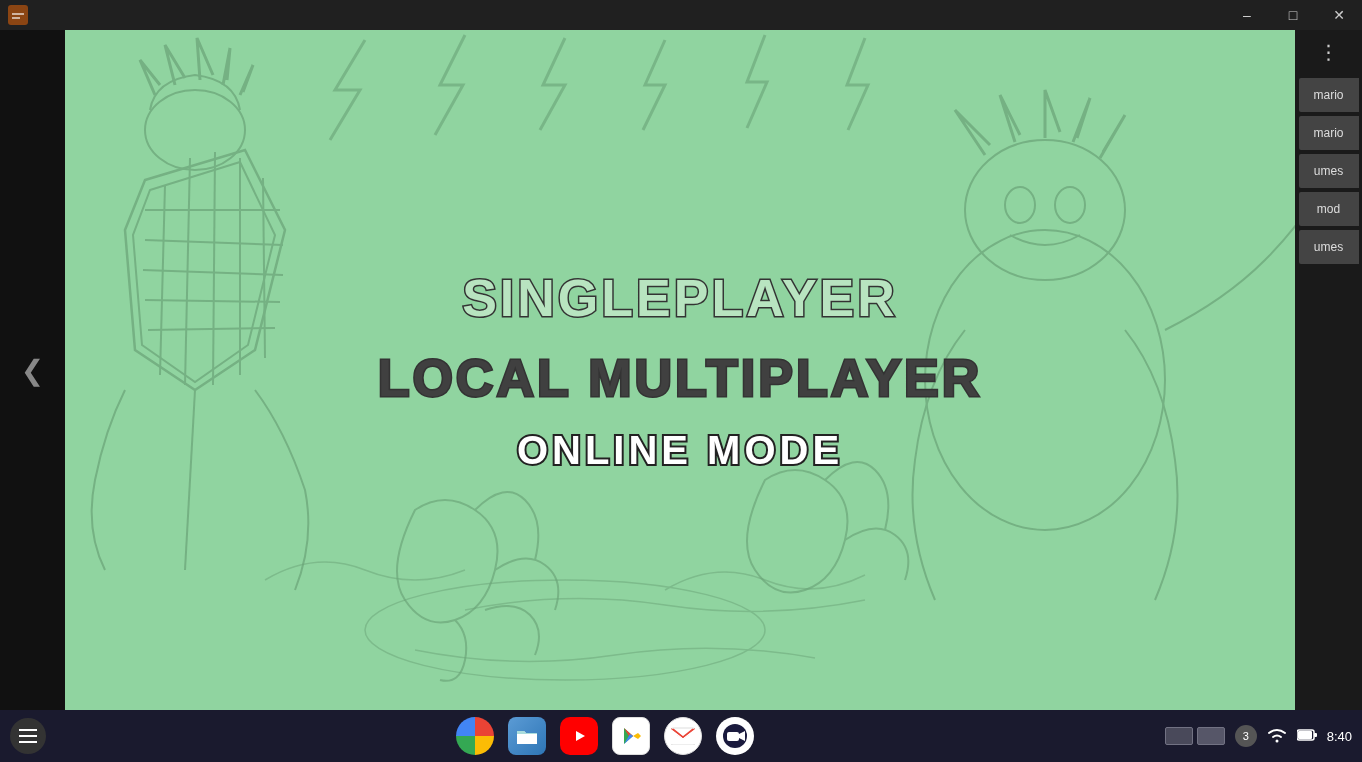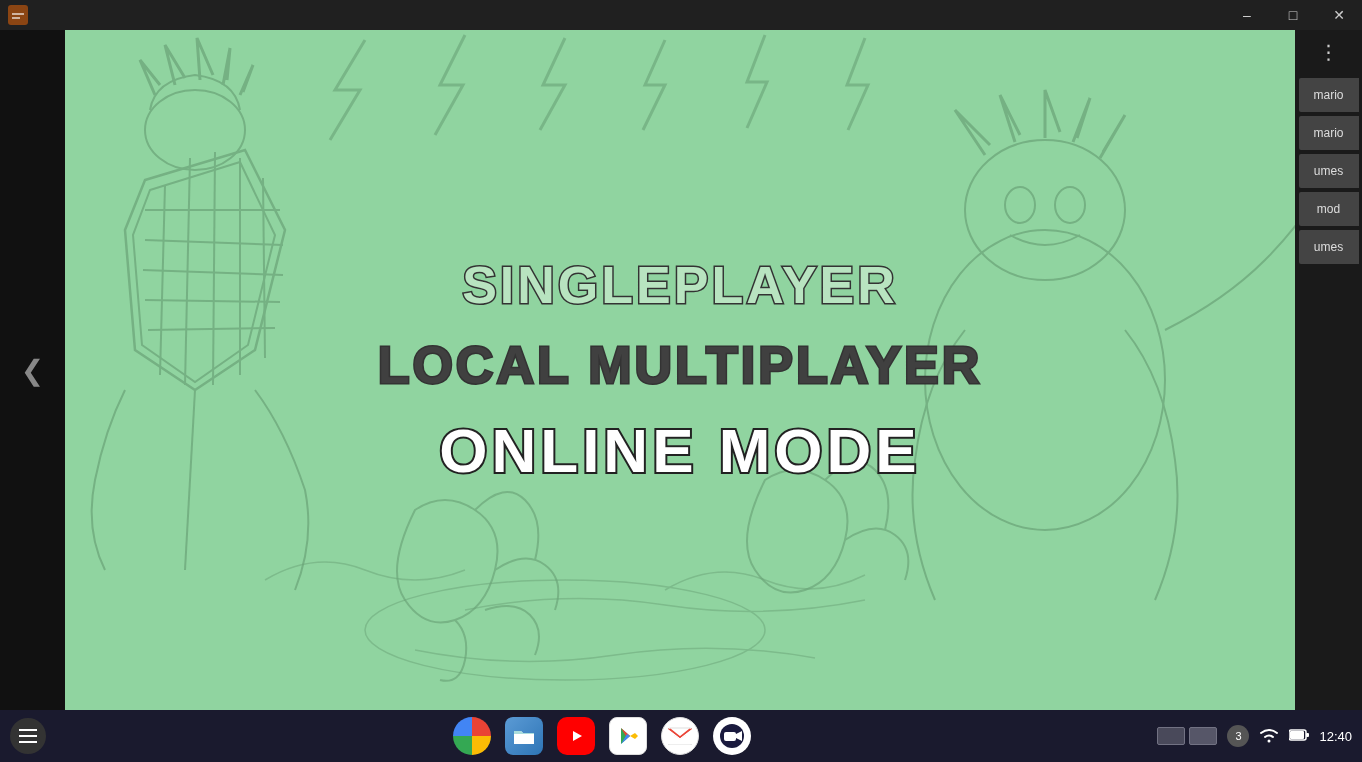--- a/index.html
+++ b/index.html
@@ -114,21 +114,21 @@
     .menu-local {
       font-size: 52px;
       color: #404040;
       -webkit-text-stroke: 3px #333;
       font-weight: 900;
       font-family: 'Arial Black', sans-serif;
       letter-spacing: 3px;
     }
 
     .menu-online {
-      font-size: 62px;
+      font-size: 40px;
       color: white;
       -webkit-text-stroke: 4px #222;
       font-weight: 900;
       font-family: 'Arial Black', sans-serif;
       letter-spacing: 4px;
     }
 
     
     .left-bar {
       position: absolute;
@@ -464,15 +464,15 @@
     </div>
 
     <div>
       <svg width="20" height="14" viewBox="0 0 20 14">
         <rect x="0" y="2" width="17" height="10" rx="2" stroke="white" stroke-width="1.5" fill="none"></rect>
         <rect x="17" y="5" width="3" height="4" rx="1" fill="white"></rect>
         <rect x="1" y="3" width="14" height="8" rx="1" fill="white"></rect>
       </svg>
     </div>
 
-    <div class="time-display">12:40</div>
+    <div class="time-display">8:40</div>
   </div>
 </div>
 
 </body></html>

